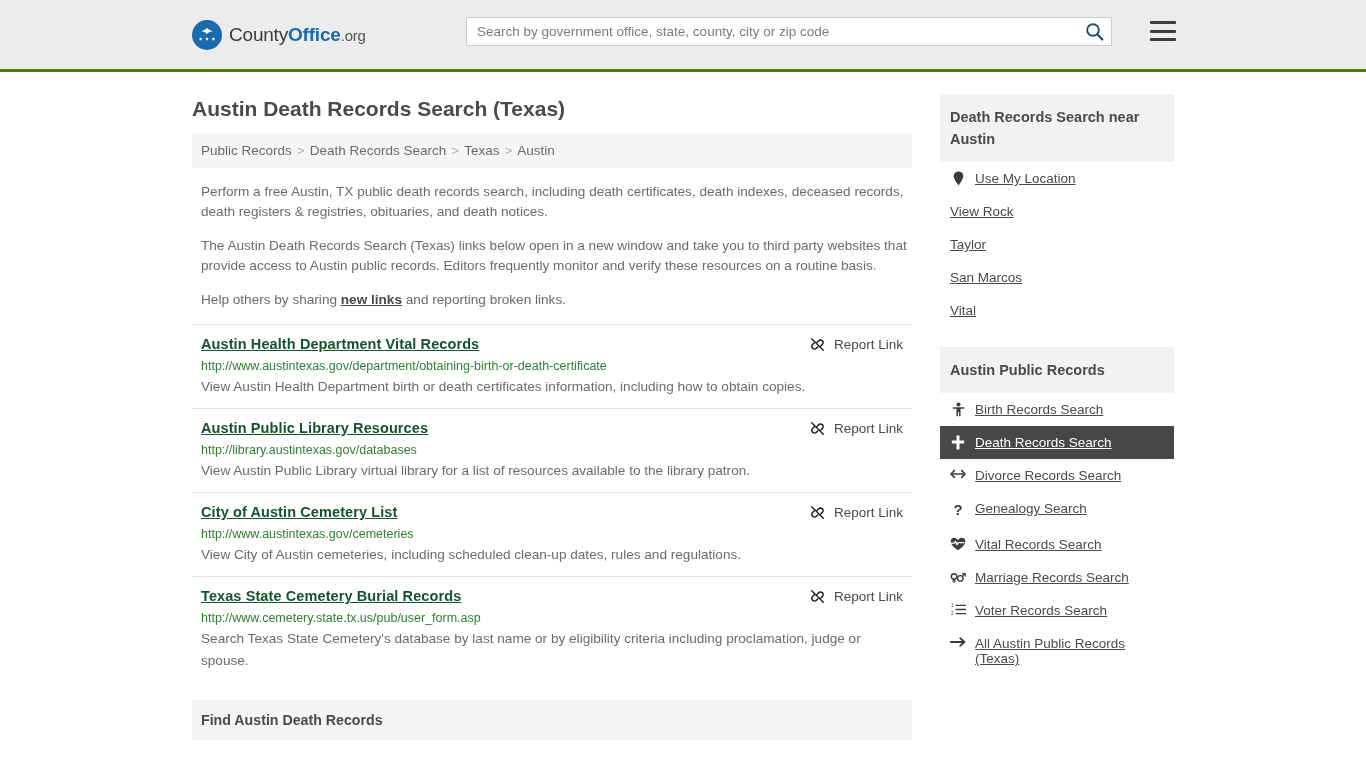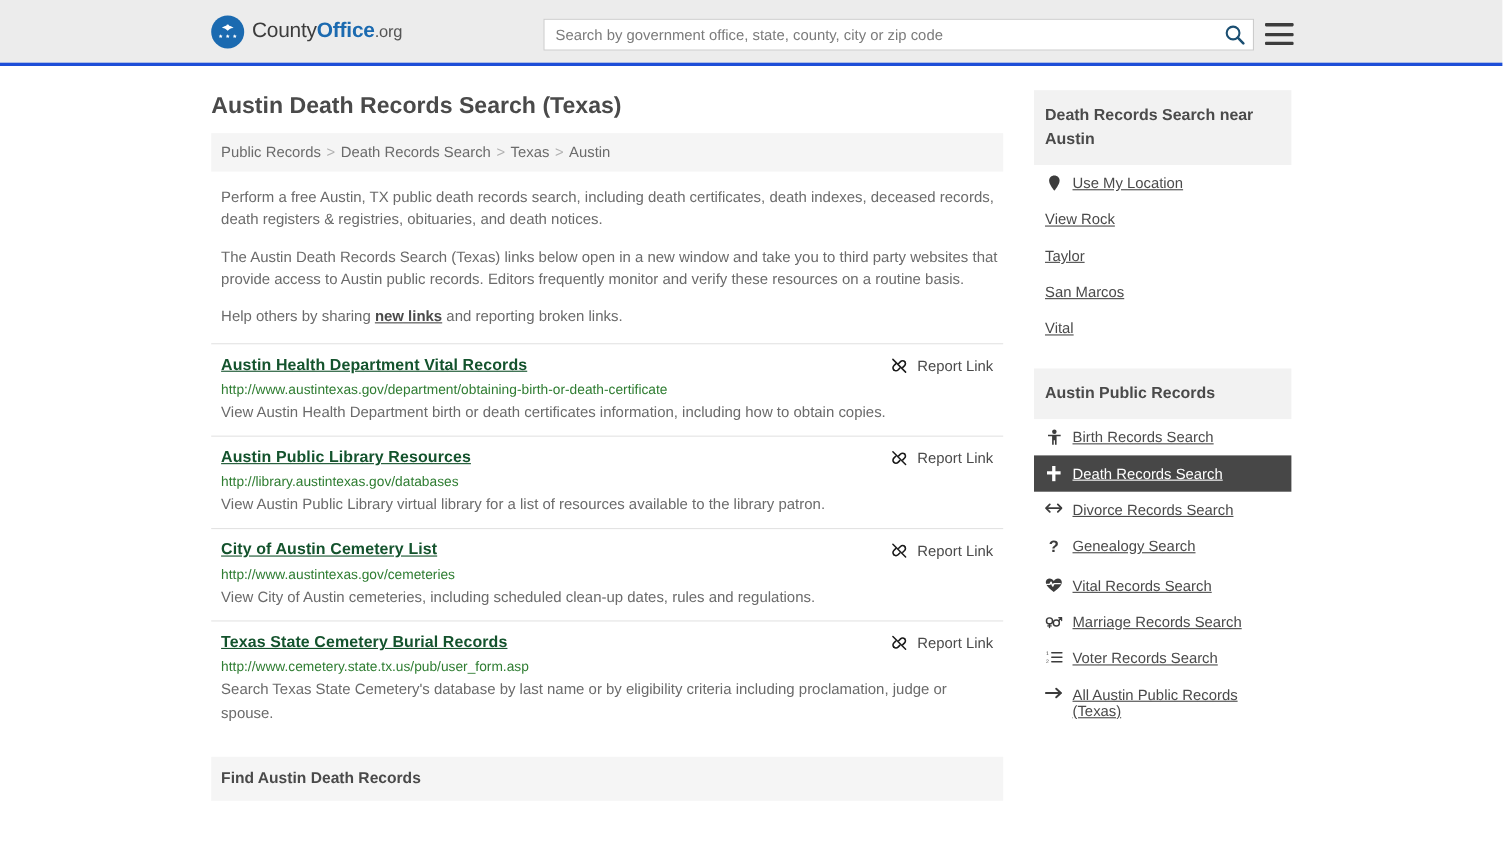--- a/index.html
+++ b/index.html
@@ -6,23 +6,23 @@
   html, body {
     margin: 0; padding: 0;
     width: 1366px; height: 768px;
     background: #ffffff;
     font-family: "Liberation Sans", sans-serif;
     overflow: hidden;
   }
 
   
   .site-header {
-    height: 60px;
+    height: 72px;
     background: #ececec;
-    border-bottom: 3px solid #1d4ed8;
+    border-bottom: 3px solid #4d7c0f;
     display: flex;
     align-items: center;
     position: relative;
   }
   .logo-wrap {
     display: flex;
     align-items: center;
     margin-left: 192px;
     gap: 7px;
     cursor: pointer;
@@ -40,21 +40,21 @@
     color: #3c3c3c;
     letter-spacing: -0.2px;
     white-space: nowrap;
   }
   .logo-text .b { color: #1b6ab0; font-weight: bold; }
   .logo-text .w { font-weight: normal; }
   .logo-text .org { font-size: 15px; color: #555; }
 
   .search-wrap {
     position: absolute;
-    left: 494px;
+    left: 466px;
     top: 17px;
     width: 646px;
     height: 29px;
     background: #fff;
     border: 1px solid #ccc;
     display: flex;
     align-items: center;
   }
   .search-input {
     flex: 1;

